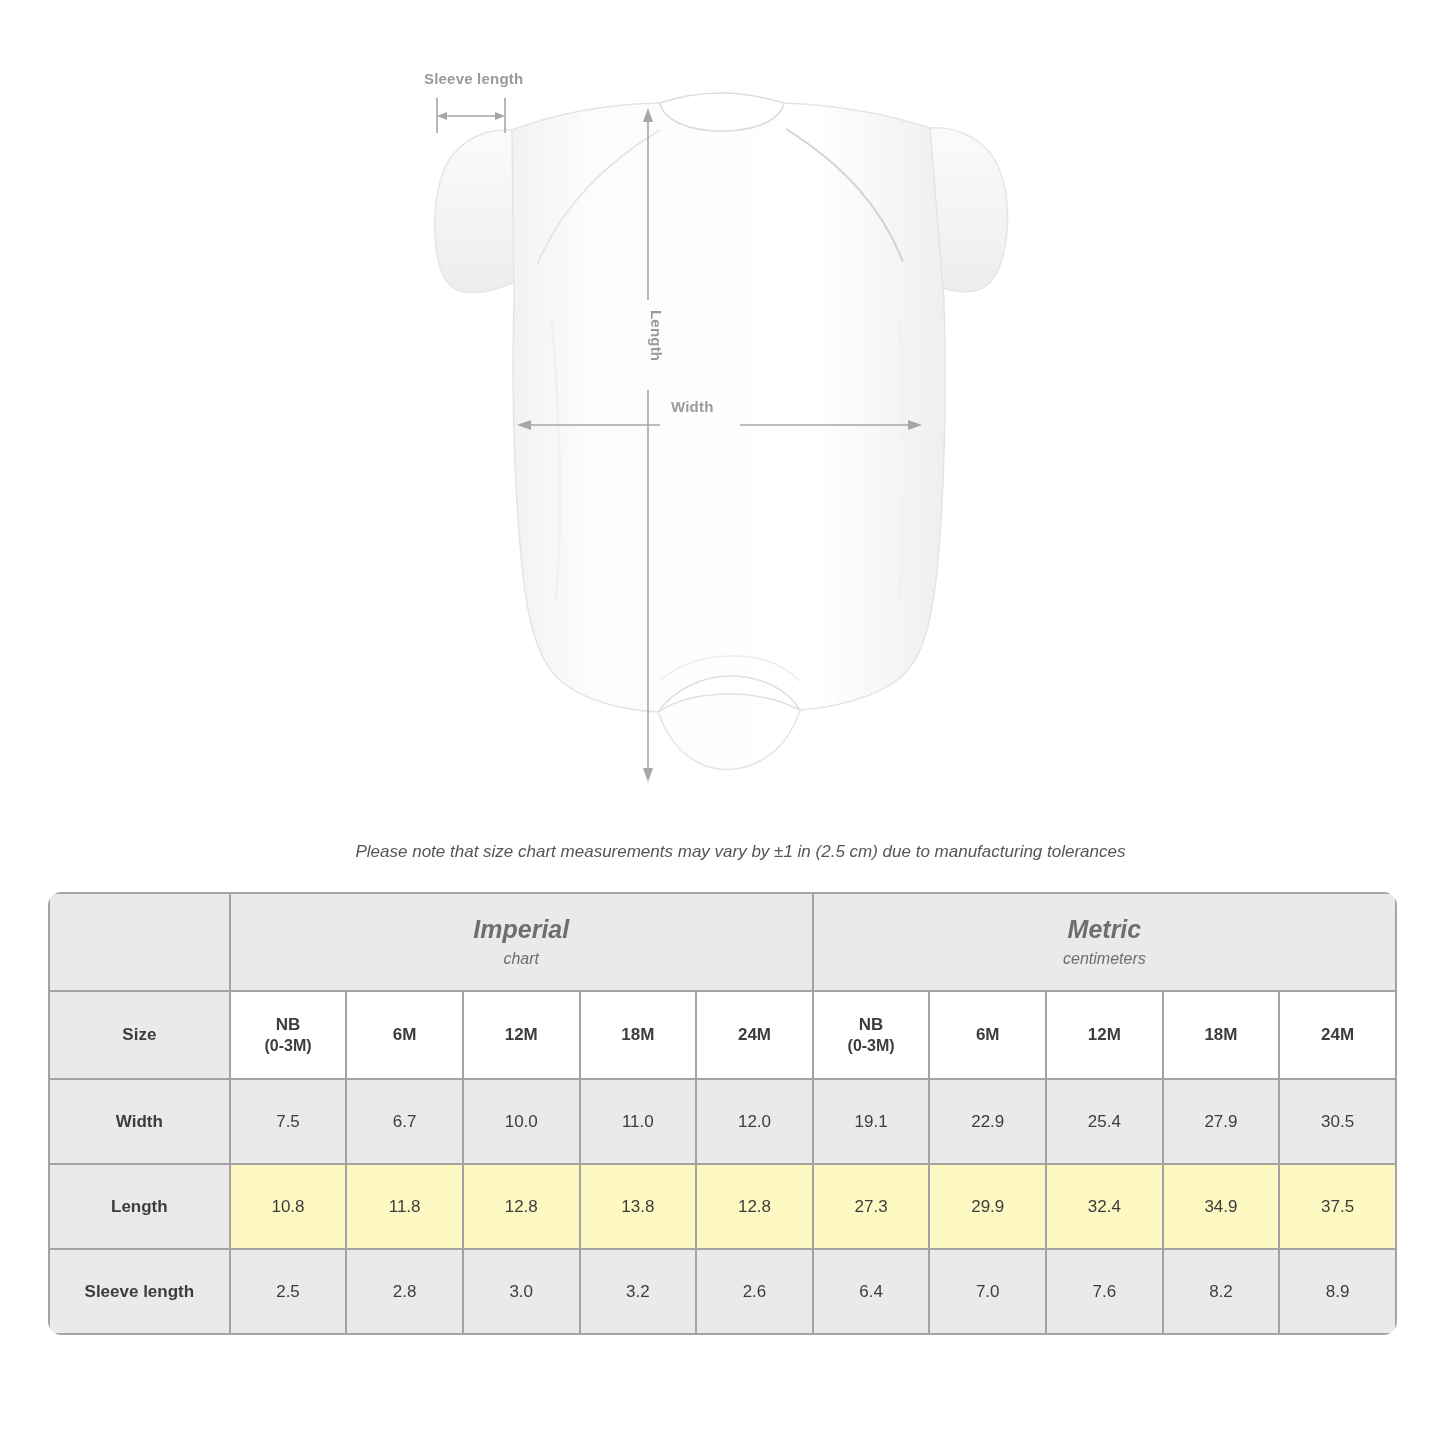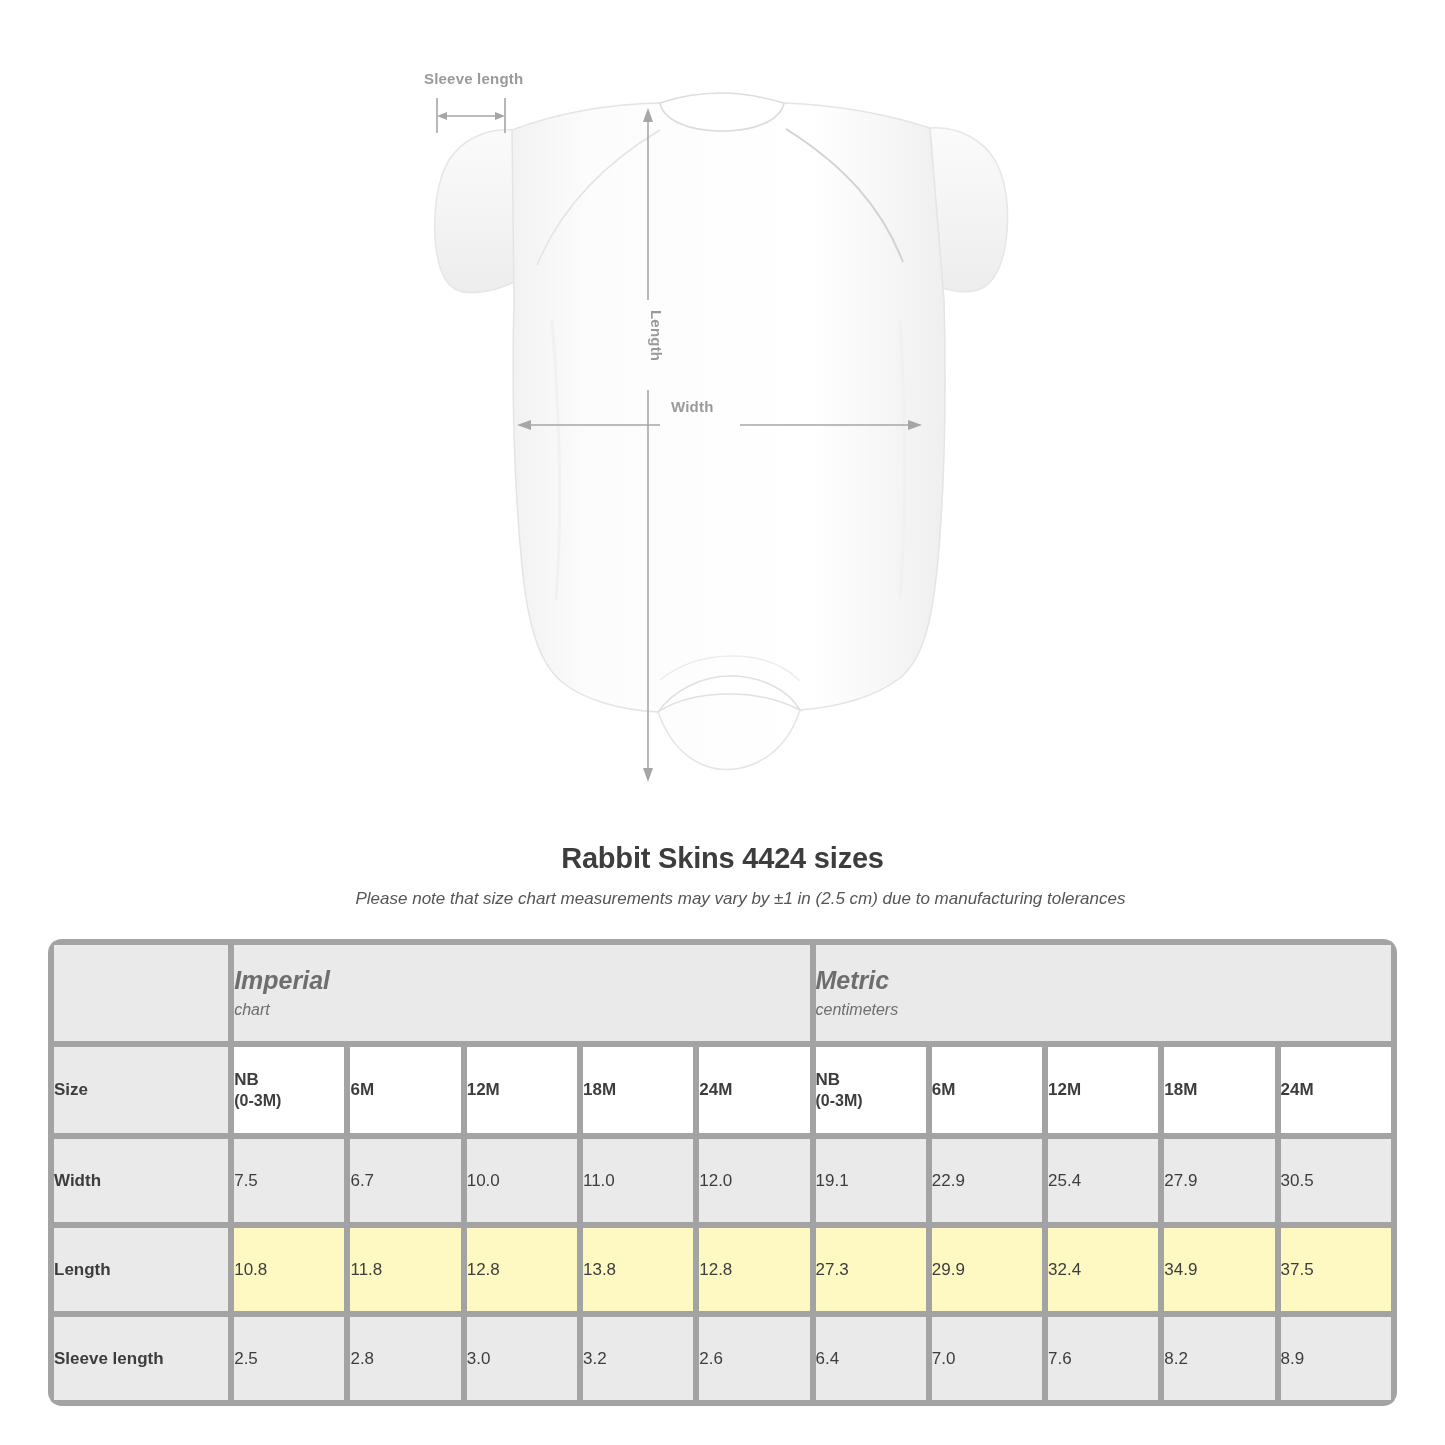--- a/index.html
+++ b/index.html
@@ -76,21 +76,22 @@
   .table-wrap {
     margin: 30px 48px 0 48px;
   }
   table.size-table {
     border-collapse: collapse;
     width: 1349px;
     table-layout: fixed;
   }
   table.size-table td,
   table.size-table th {
-    border: 6px solid #a3a3a3;
+    border: 2px solid #a3a3a3;
+    text-align: center;
     vertical-align: middle;
     font-size: 17px;
     color: #3d3d3d;
     padding: 0;
   }
 
   .unit-head {
     background: #eaeaea;
     height: 96px;
   }
@@ -219,21 +220,20 @@
       <polygon points="517,425 531,420 531,430" fill="#a6a6a6"></polygon>
       <polygon points="922,425 908,420 908,430" fill="#a6a6a6"></polygon>
     </svg>
 
     <div class="dim-label label-sleeve">Sleeve length</div>
     <div class="dim-label label-width">Width</div>
     <div class="dim-label label-length">Length</div>
   </div>
 
   <div class="title-block">
-    <h1 class="chart-title">Rabbit Skins 4424 sizes</h1>
     <div class="chart-note">Please note that size chart measurements may vary by ±1 in (2.5 cm) due to manufacturing tolerances</div>
   </div>
 
   <div class="table-wrap">
     <table class="size-table">
       <colgroup>
         <col style="width:172px">
         <col style="width:111px">
           <col style="width:111px">
           <col style="width:111px">

